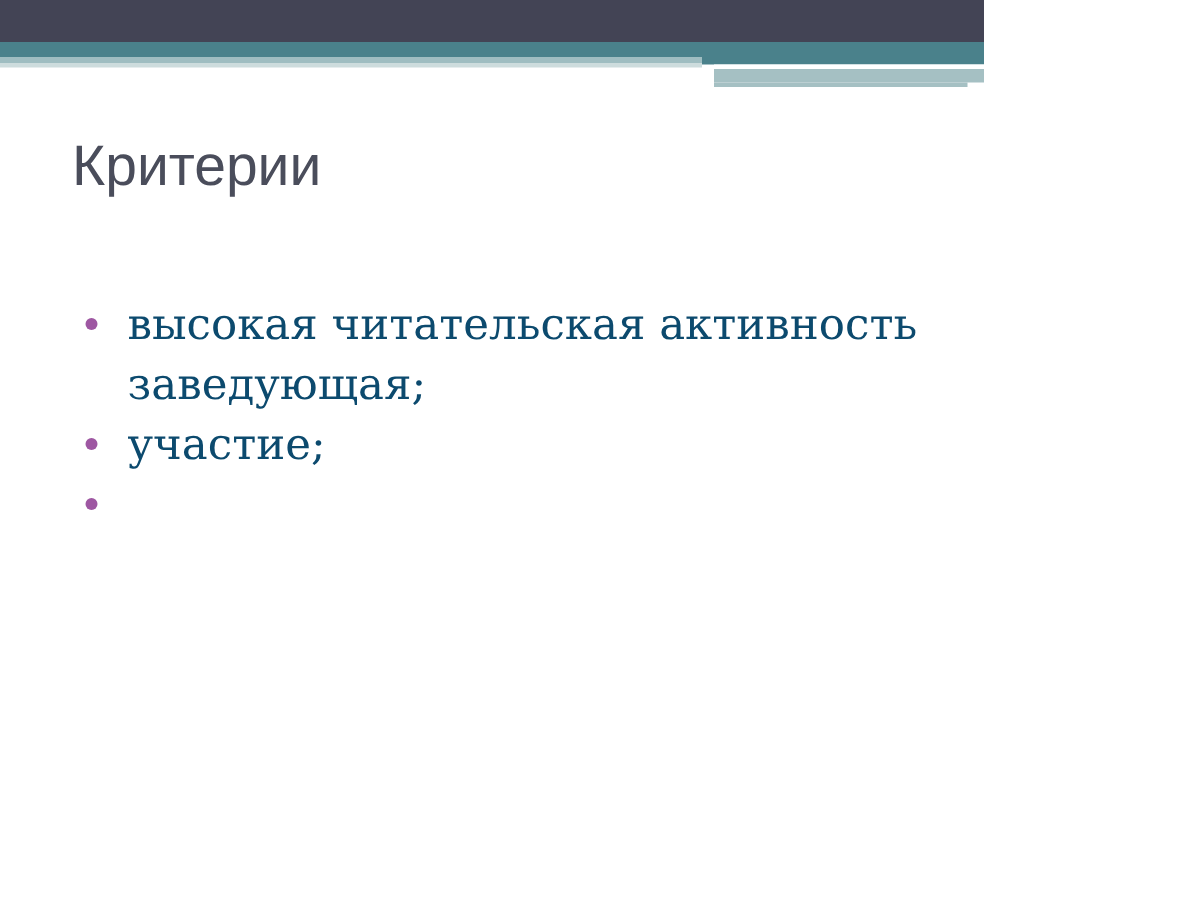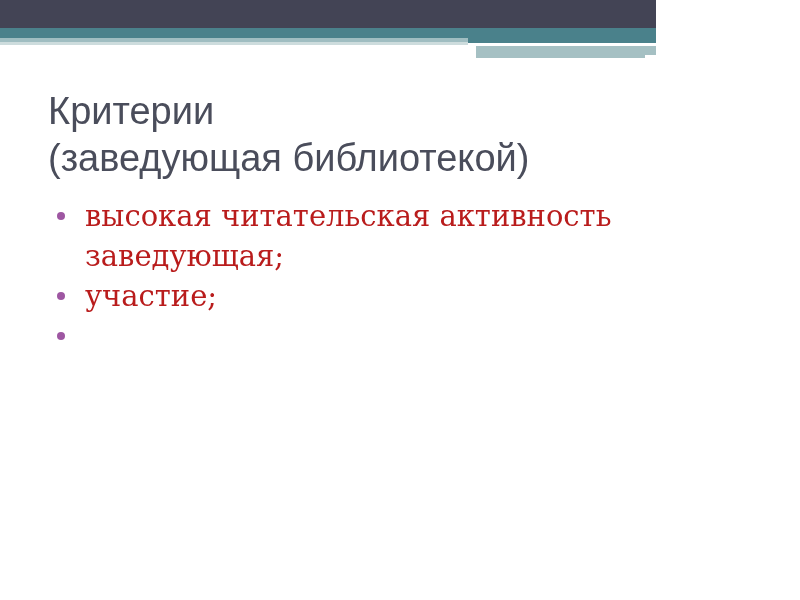--- a/index.html
+++ b/index.html
@@ -45,21 +45,21 @@
     font-family: "Liberation Sans", sans-serif;
     letter-spacing: 0px;
   }
   .title .t-line { white-space: pre; }
   
   .body-text {
     position: absolute;
     left: 48px;
     top: 196px;
     width: 710px;
-    color: #b91c1c;
+    color: #0c4a6e;
     font-family: "DejaVu Serif", "Liberation Serif", serif;
     font-size: 29px;
     line-height: 40px;
   }
   .bullet-item { position: relative; padding-left: 37px; }
   .bullet-dot {
     position: absolute;
     left: 9px;
     top: 16px;
     width: 8px;
@@ -85,21 +85,20 @@
   <div class="hdr hdr-pale-tail"></div>
   <div class="stripe stripe-1"></div>
   <div class="stripe stripe-2"></div>
   <div class="stripe stripe-3"></div>
   <div class="stripe stripe-4"></div>
   <div class="stripe stripe-5"></div>
   <div class="stripe stripe-6"></div>
 
   <div class="title">
     <div class="t-line">Критерии</div>
-    <div class="t-line">(заведующая библиотекой)</div>
   </div>
 
   <div class="body-text">
 
     <div class="bullet-item">
       <span class="bullet-dot"></span>
       <div class="b-line">высокая читательская активность</div>
       <div class="b-line">заведующая;</div>
     </div>
 

